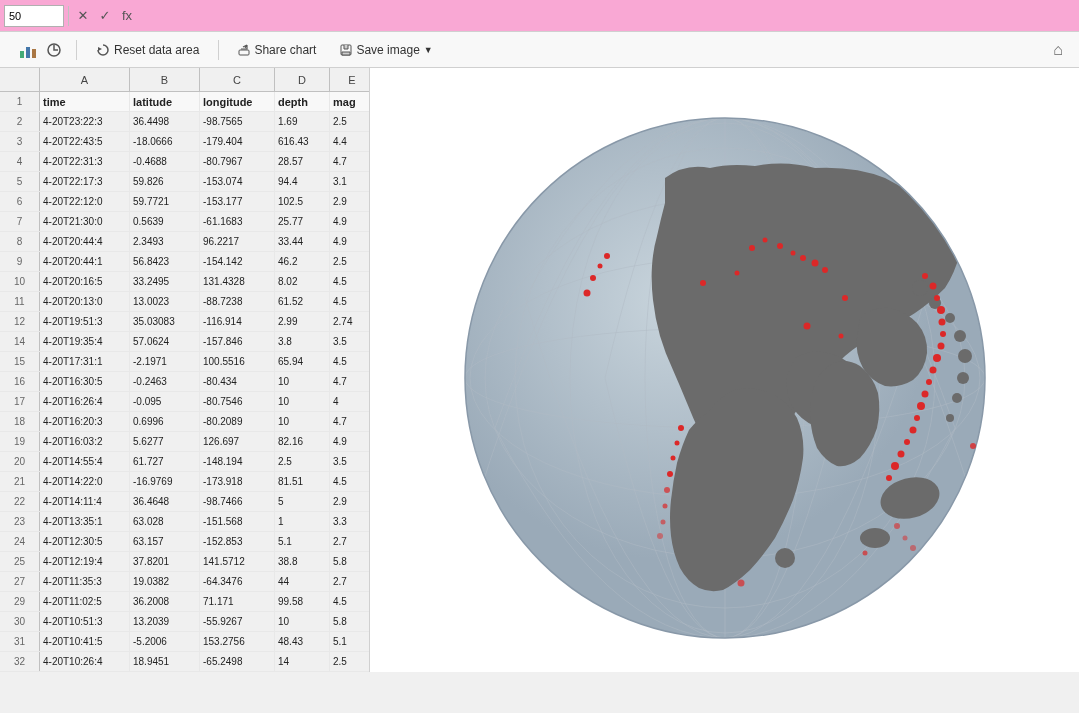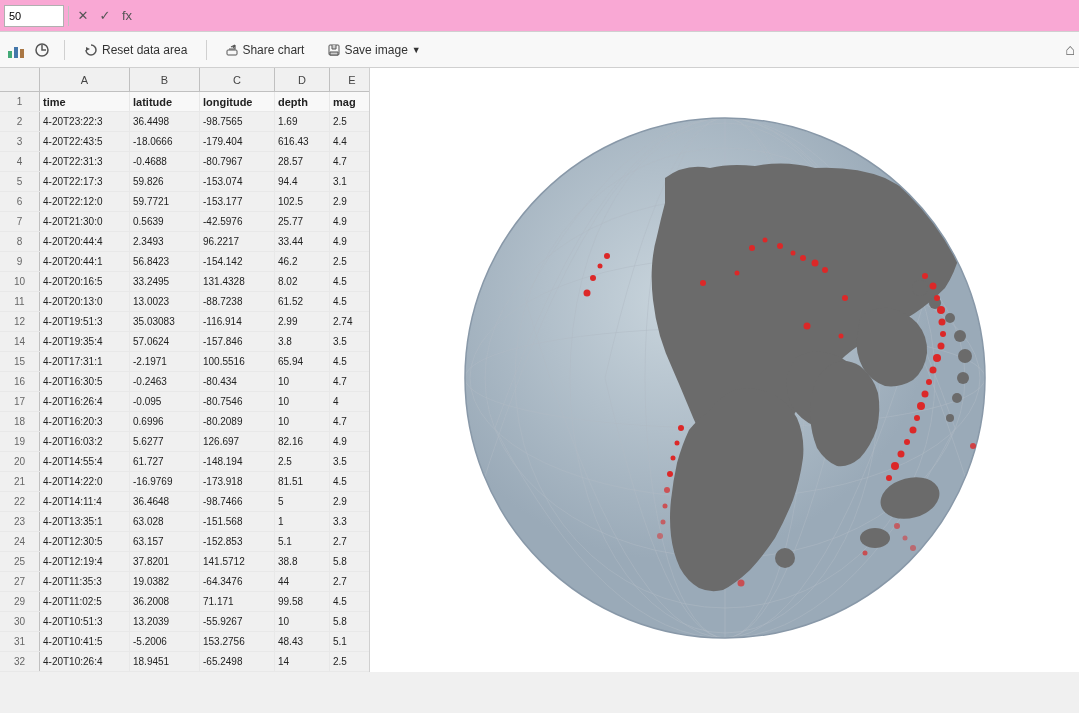--- a/index.html
+++ b/index.html
@@ -17,21 +17,21 @@
       display: flex; align-items: center;
     }
     .formula-divider { width: 1px; height: 20px; background: #c0c0c0; margin: 0 2px; }
     .formula-btn { width: 20px; height: 20px; display: flex; align-items: center; justify-content: center; cursor: pointer; font-size: 13px; color: #555; }
     .formula-input { flex: 1; height: 22px; border: none; background: transparent; font-size: 12px; padding: 0 4px; }
 
     
     .toolbar {
       display: flex; align-items: center; height: 36px;
       background: #f8f8f8; border-bottom: 1px solid #d0d0d0;
-      padding: 0 4px; gap: 6px; text-align: center;
+      padding: 0 16px; gap: 6px; text-align: center;
     }
     .toolbar-icon-group { display: flex; align-items: center; gap: 2px; }
     .toolbar-icon { width: 24px; height: 24px; display: flex; align-items: center; justify-content: center; cursor: pointer; border-radius: 3px; font-size: 14px; color: #444; }
     .toolbar-separator { width: 1px; height: 20px; background: #d0d0d0; margin: 0 4px; }
     .toolbar-text-btn {
       display: flex; align-items: center; gap: 4px; padding: 3px 8px;
       border: 1px solid transparent; border-radius: 3px; cursor: pointer;
       font-size: 12px; color: #333; background: transparent;
     }
     .toolbar-spacer { flex: 1; }
@@ -205,21 +205,21 @@
           <div class="cell col-A">4-20T22:12:0</div>
           <div class="cell col-B">59.7721</div>
           <div class="cell col-C">-153.177</div>
           <div class="cell col-D">102.5</div>
           <div class="cell col-E">2.9</div>
         </div>
         <div class="sheet-row">
           <div class="row-num">7</div>
           <div class="cell col-A">4-20T21:30:0</div>
           <div class="cell col-B">0.5639</div>
-          <div class="cell col-C">-42.5976</div>
+          <div class="cell col-C">-61.1683</div>
           <div class="cell col-D">25.77</div>
           <div class="cell col-E">4.9</div>
         </div>
         <div class="sheet-row">
           <div class="row-num">8</div>
           <div class="cell col-A">4-20T20:44:4</div>
           <div class="cell col-B">2.3493</div>
           <div class="cell col-C">96.2217</div>
           <div class="cell col-D">33.44</div>
           <div class="cell col-E">4.9</div>

